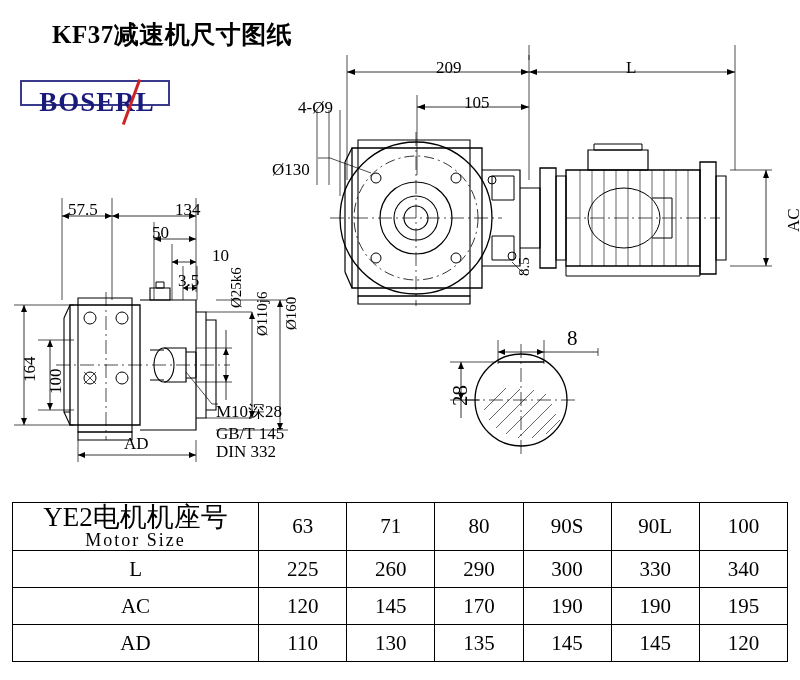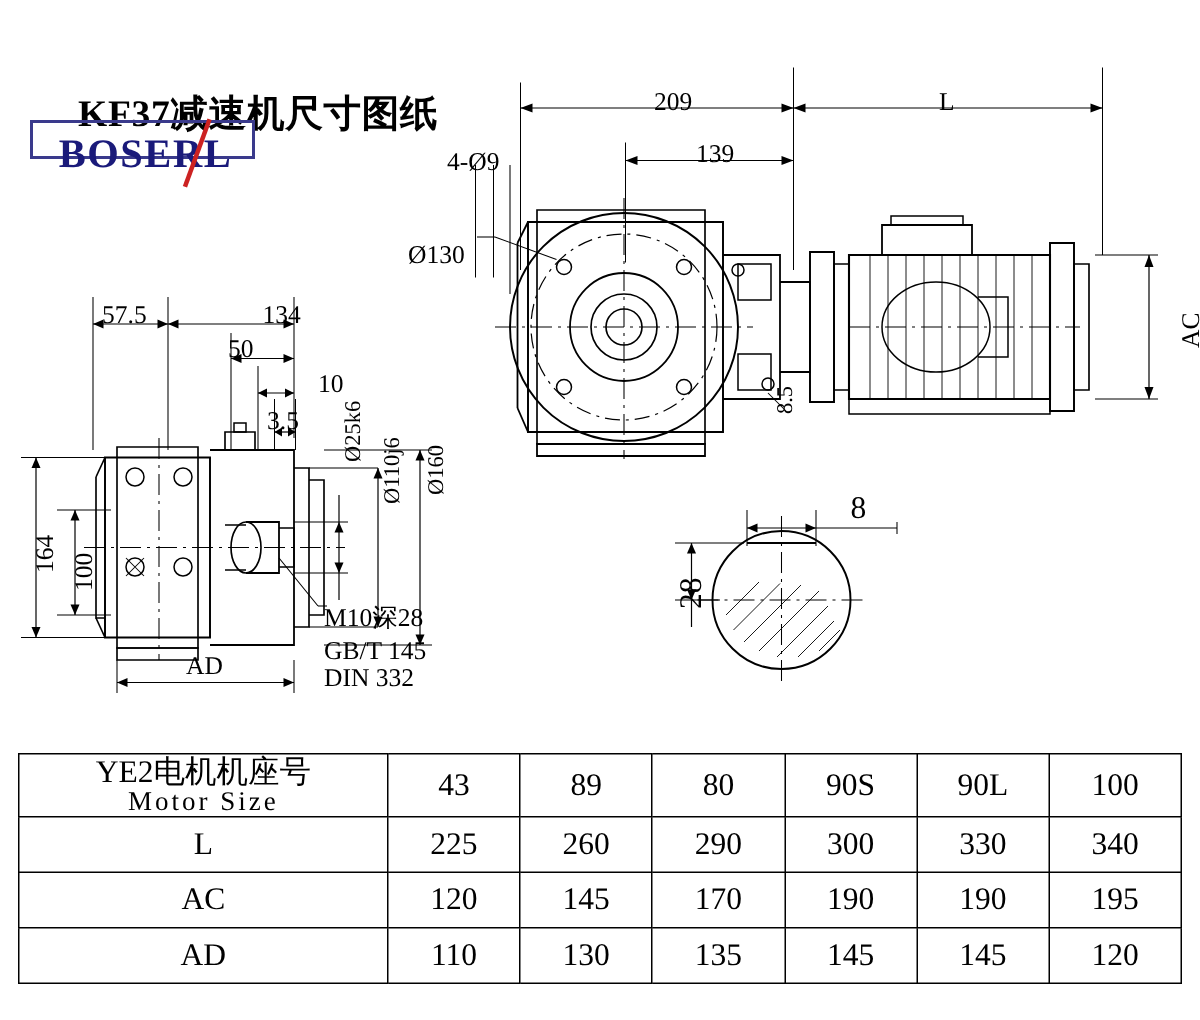--- a/index.html
+++ b/index.html
@@ -22,21 +22,20 @@
     height: 680px;
   }
   #title {
     position: absolute;
     left: 52px;
     top: 18px;
     font-size: 25px;
     font-weight: bold;
     letter-spacing: 0.5px;
     white-space: nowrap;
-    margin-top: 41px;
   }
   #logo-box {
     position: absolute;
     left: 20px;
     top: 80px;
     width: 150px;
     height: 26px;
     border: 2px solid #3a3a8c;
     box-sizing: border-box;
   }
@@ -92,21 +91,21 @@
     width: 248px;
     font-size: 21px;
   }
   #spec-table td.hdr-cell {
     width: 88px;
   }
   .twoline {
     line-height: 1.05;
     padding: 3px 0;
   }
-  .twoline .l1 { font-size: 21px; display: block; }
+  .twoline .l1 { font-size: 27px; display: block; }
   .twoline .l2 { font-size: 18px; display: block; letter-spacing: 2px; }
   .dimtext {
     position: absolute;
     font-family: "Liberation Serif", serif;
     font-size: 17px;
     white-space: nowrap;
   }
   .dimtext.small { font-size: 15px; }
   .dimtext.big { font-size: 21px; }
   .rot90 { transform: rotate(-90deg); transform-origin: left top; }
@@ -357,21 +356,21 @@
         <line x1="450" y1="400" x2="480" y2="400"></line>
       </g>
       <line x1="461" y1="362" x2="461" y2="418" stroke-width="0.8"></line>
       <path d="M461,362 l-3,7 l6,0 z" fill="#000" stroke="none"></path>
       <path d="M461,400 l-3,-7 l6,0 z" fill="#000" stroke="none"></path>
     </g>
   </svg>
 
   <div class="dimtext" style="left:436px; top:58px;">209</div>
   <div class="dimtext" style="left:298px; top:98px;">4-Ø9</div>
-  <div class="dimtext" style="left:464px; top:93px;">139</div>
+  <div class="dimtext" style="left:464px; top:93px;">105</div>
   <div class="dimtext" style="left:626px; top:58px;">L</div>
   <div class="dimtext" style="left:272px; top:160px;">Ø130</div>
   <div class="dimtext rot90" style="left:784px; top:232px;">AC</div>
   <div class="dimtext rot90 small" style="left:516px; top:276px;">8.5</div>
 
   <div class="dimtext" style="left:68px; top:200px;">57.5</div>
   <div class="dimtext" style="left:139px; top:200px;margin-left:36px;">134</div>
   <div class="dimtext" style="left:152px; top:223px;">50</div>
   <div class="dimtext" style="left:176px; top:246px;margin-left:36px;">10</div>
   <div class="dimtext" style="left:178px; top:271px;">3.5</div>
@@ -391,22 +390,22 @@
   <div class="dimtext big" style="left:567px; top:326px;">8</div>
   <div class="dimtext big rot90" style="left:448px; top:406px;">28</div>
 
   <table id="spec-table">
     <tbody>
       <tr>
         <td class="label-cell twoline">
           <span class="l1">YE2电机机座号</span>
           <span class="l2">Motor Size</span>
         </td>
-        <td class="hdr-cell">43</td>
-        <td class="hdr-cell">89</td>
+        <td class="hdr-cell">63</td>
+        <td class="hdr-cell">71</td>
         <td class="hdr-cell">80</td>
         <td class="hdr-cell">90S</td>
         <td class="hdr-cell">90L</td>
         <td class="hdr-cell">100</td>
       </tr>
       <tr>
         <td class="label-cell">L</td>
         <td>225</td>
         <td>260</td>
         <td>290</td>

